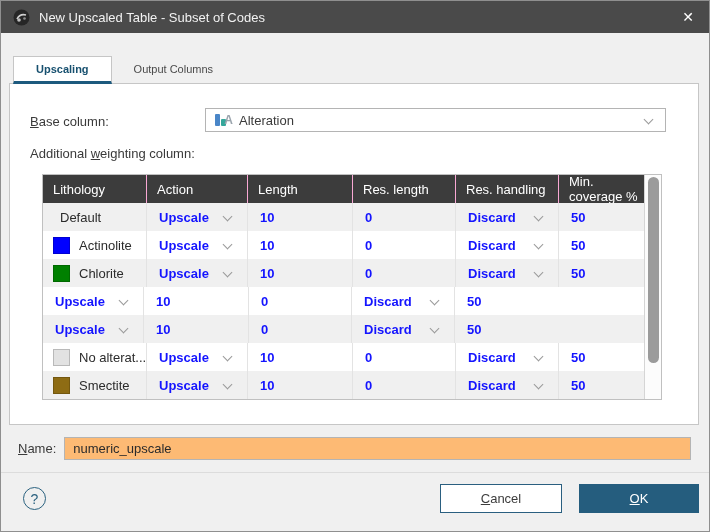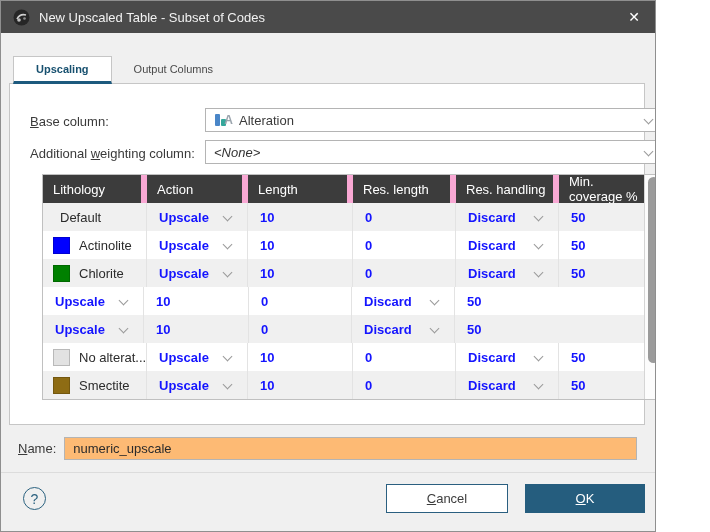--- a/index.html
+++ b/index.html
@@ -1,20 +1,20 @@
 <!DOCTYPE html>
 <html><head>
 <meta charset="utf-8">
 <style>
   * { box-sizing: border-box; margin: 0; padding: 0; }
   html, body { width: 710px; height: 532px; }
   body { font-family: "Liberation Sans", sans-serif; font-size: 13px; color: #3a3a3a; }
 
   .window {
-    width: 656px; height: 532px; position: relative;
+    width: 710px; height: 532px; position: relative;
     background: #f0f0f0; border: 1px solid #8f8f8f; overflow: hidden;
   }
 
   
   .titlebar {
     height: 32px; background: #4a4a4a; display: flex; align-items: center;
     padding-left: 12px; color: #ffffff;
   }
   .app-icon { width: 17px; height: 17px; margin-right: 9px; flex: 0 0 auto; }
   .title-text { font-size: 13px; color: #f2f2f2; }
@@ -66,21 +66,21 @@
 
   
   .codes-table {
     position: absolute; left: 32px; top: 90px; width: 620px; height: 226px;
     border: 1px solid #c0c0c0; display: flex; background: #ffffff;
   }
   .tgrid { flex: 1 1 auto; display: flex; flex-direction: column; }
   .hrow { display: flex; height: 28px; background: #3c3c3c; color: #ffffff; }
   .hcell {
     display: flex; align-items: center; padding-left: 10px;
-    border-right: 6px solid #f9a8d4; font-size: 13px;
+    border-right: 1px solid #f9a8d4; font-size: 13px;
   }
   .hcell:last-child { border-right: none; }
   .trow { display: flex; height: 28px; background: #ffffff; }
   .trow.odd { background: #f0f0f0; }
   .tcell {
     display: flex; align-items: center; padding-left: 12px;
     border-right: 1px solid #e3e3e3; position: relative; overflow: hidden; white-space: nowrap;
   }
   .tcell:last-child { border-right: none; }
   .c0 { width: 104px; } .c1 { width: 101px; } .c2 { width: 105px; }
@@ -156,24 +156,20 @@
       <span class="coltype-icon">
         <span class="bar1"></span>
           <span class="bar2"></span>
           <span class="letterA">A</span>
       </span>
       <span>Alteration</span>
       <span class="caret"></span>
     </div>
 
     <span class="form-label lbl-weight">Additional <u>w</u>eighting column:</span>
-    <div class="combo combo-weight">
-      <span class="none-value">&lt;None&gt;</span>
-      <span class="caret"></span>
-    </div>
 
     <div class="codes-table">
       <div class="tgrid">
         <div class="hrow">
             <div class="hcell c0">Lithology</div>
             <div class="hcell c1">Action</div>
             <div class="hcell c2">Length</div>
             <div class="hcell c3">Res. length</div>
             <div class="hcell c4">Res. handling</div>
             <div class="hcell c5">Min. coverage %</div>

